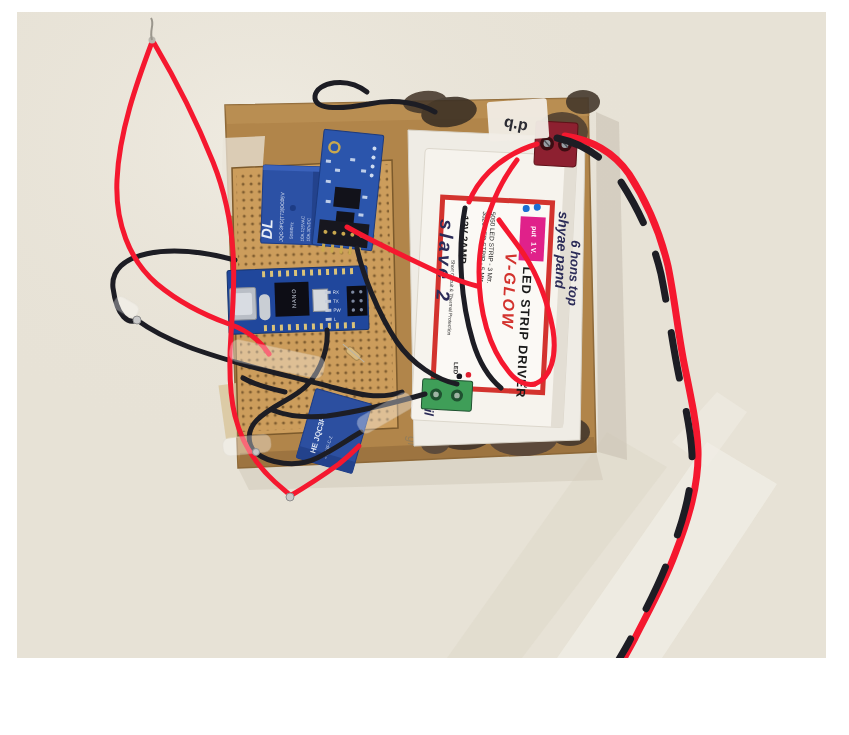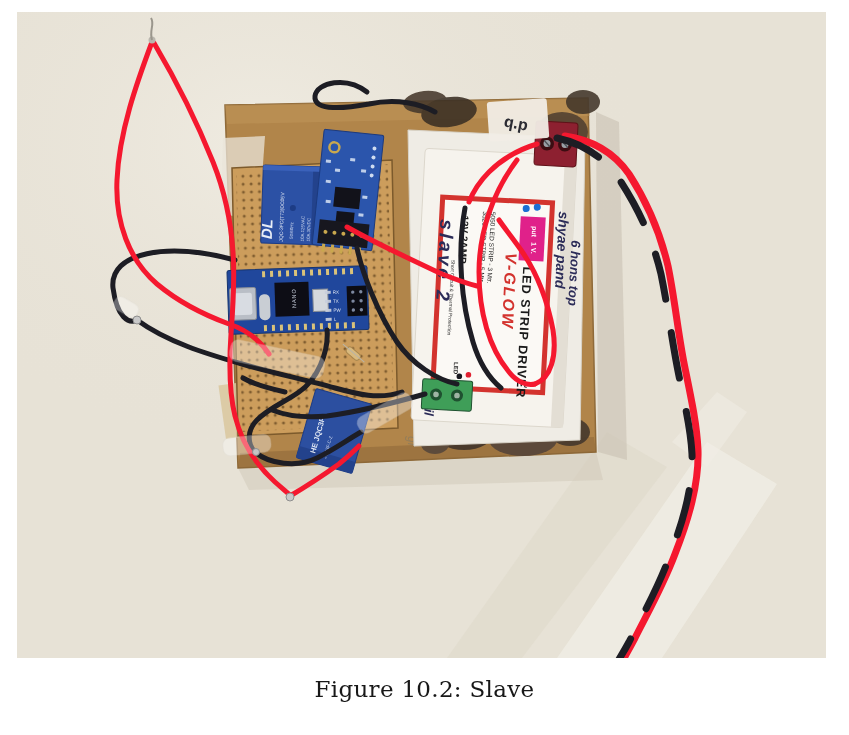--- a/index.html
+++ b/index.html
@@ -282,14 +282,13 @@
     <g>
       <circle cx="135" cy="28" r="3.5" fill="#b9b6ae"></circle>
       <path d="M 135,28 C 132,18 138,12 134,6" stroke="#9a968c" stroke-width="2" fill="none"></path>
       <circle cx="120" cy="308" r="4" fill="#c9c9c9" stroke="#8e8e8e"></circle>
       <circle cx="273" cy="485" r="4" fill="#c9c9c9" stroke="#8e8e8e"></circle>
       <circle cx="239" cy="440" r="3.5" fill="#c4c4c4" stroke="#8e8e8e"></circle>
     </g>
   </svg>
   </div>
 
-  <div class="caption">Figure 10.2: Slave</div>
 </div>
 
 </body></html>

